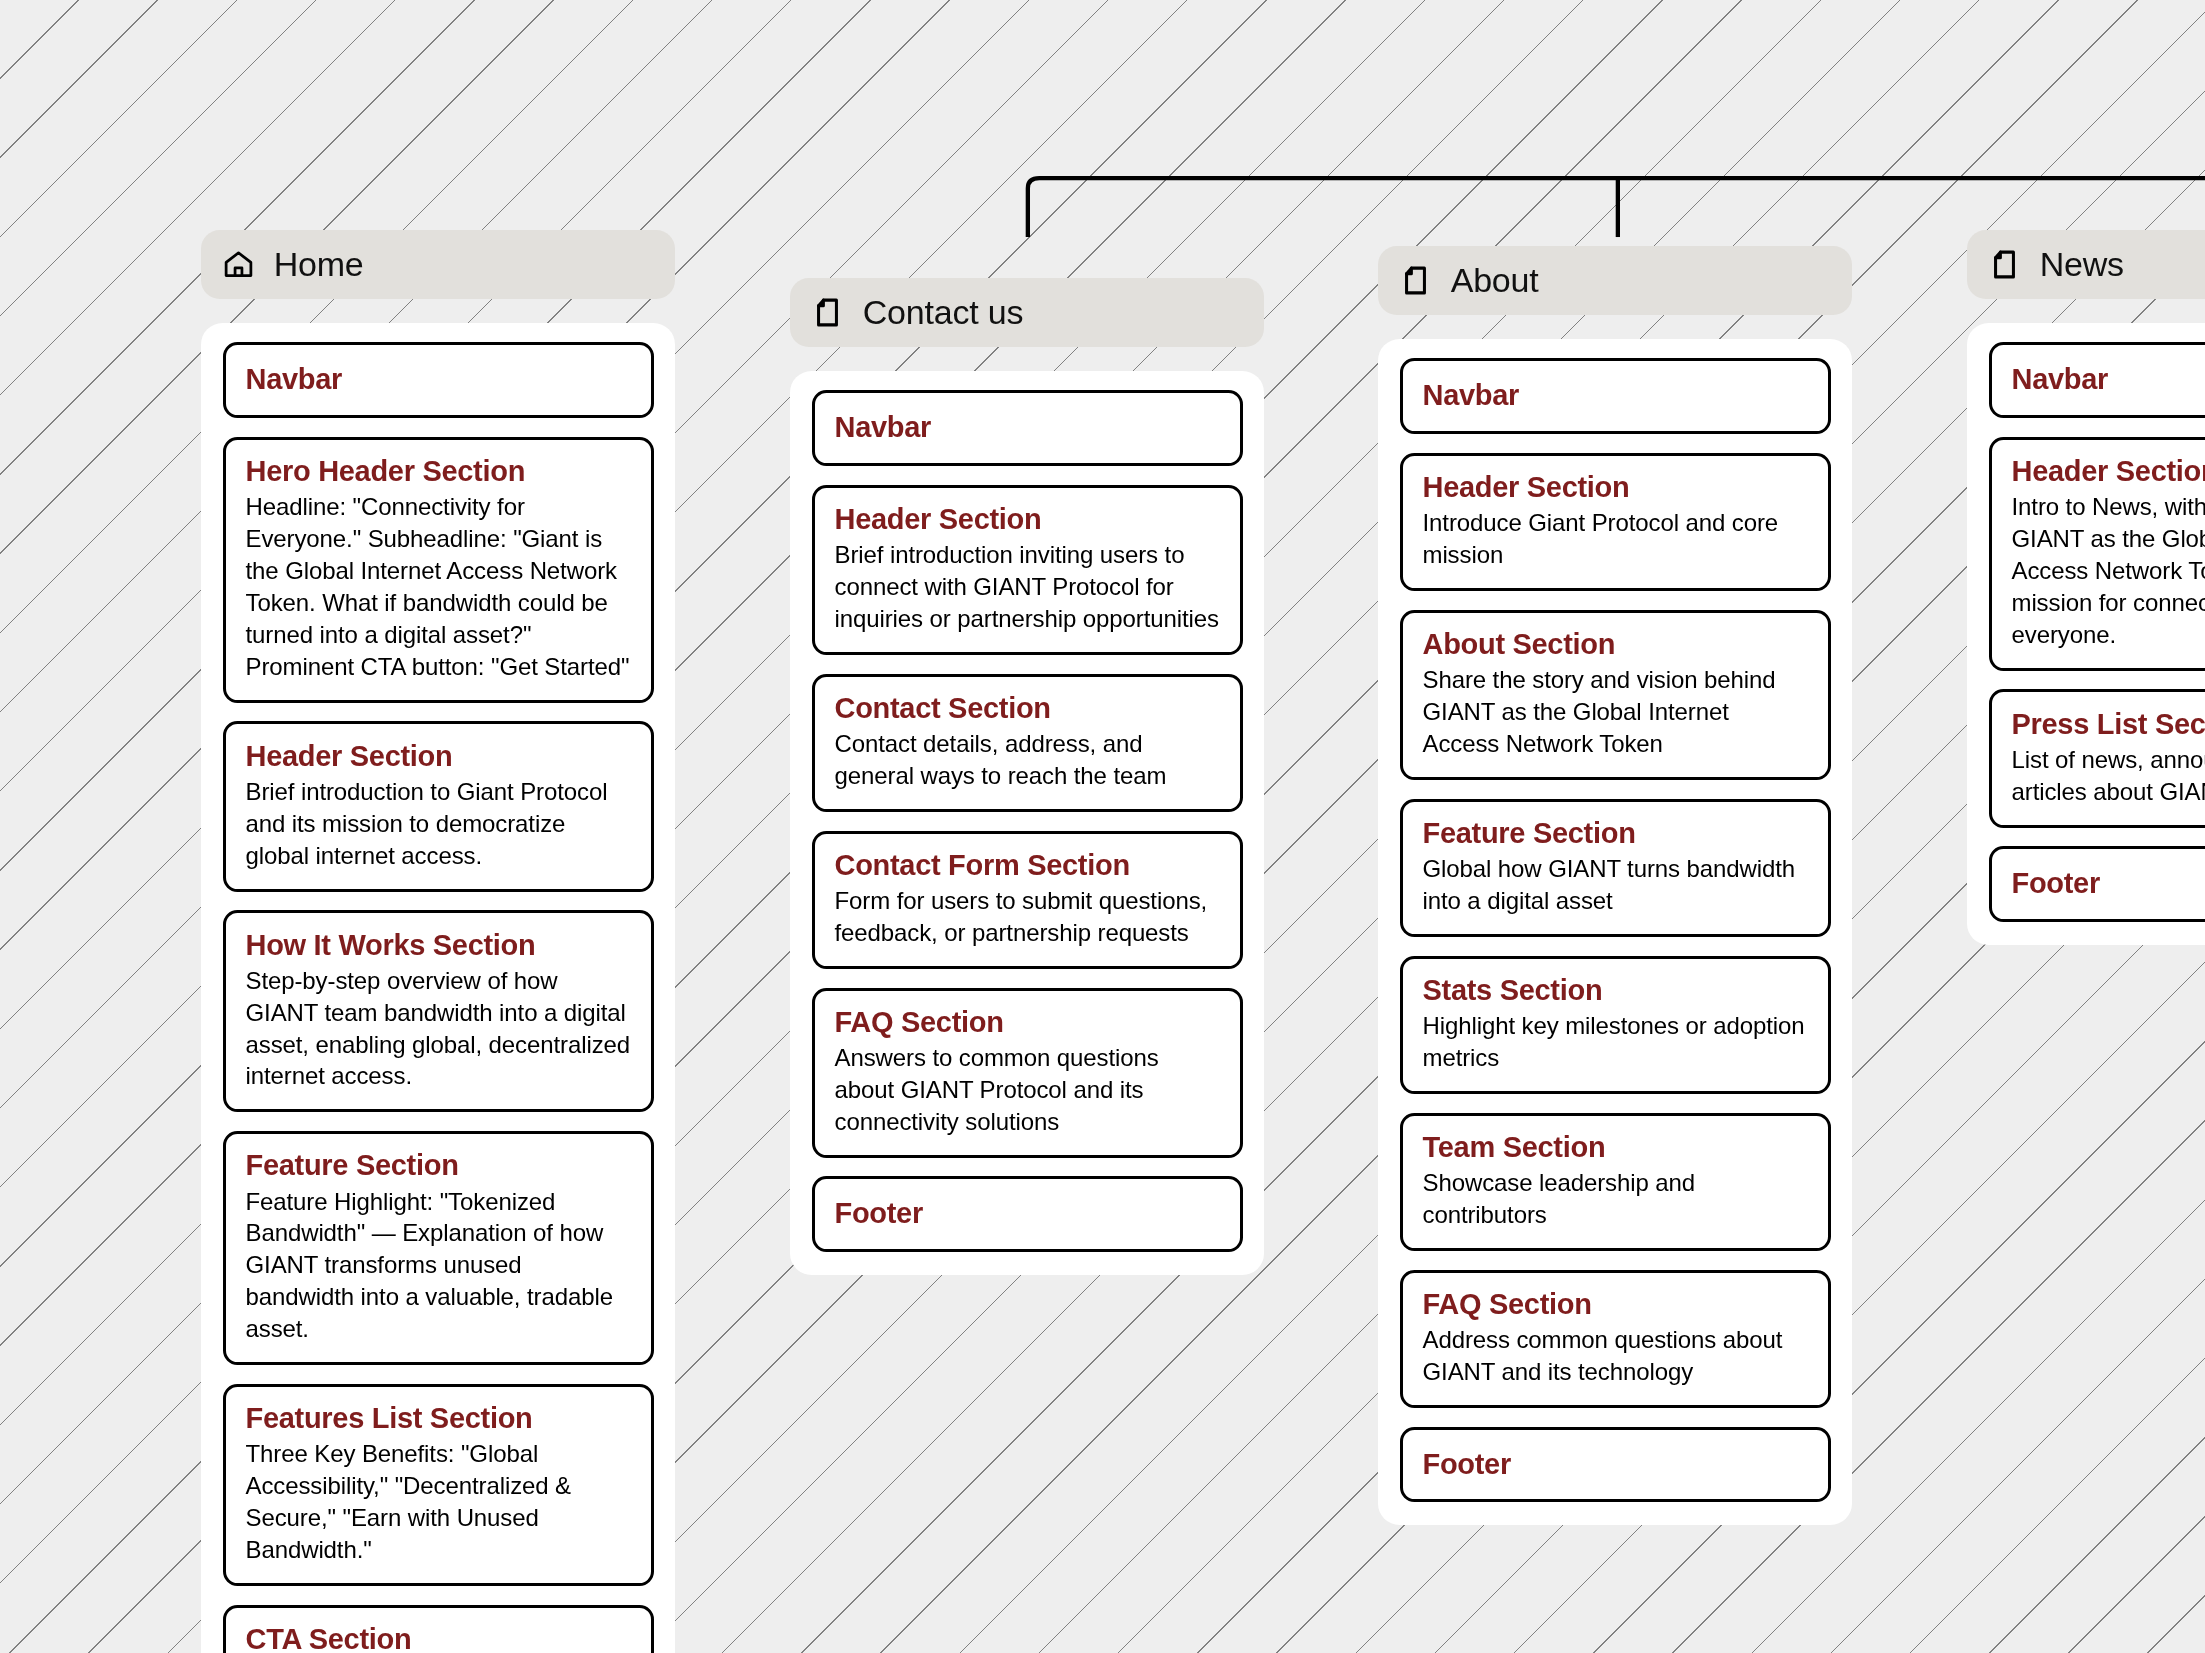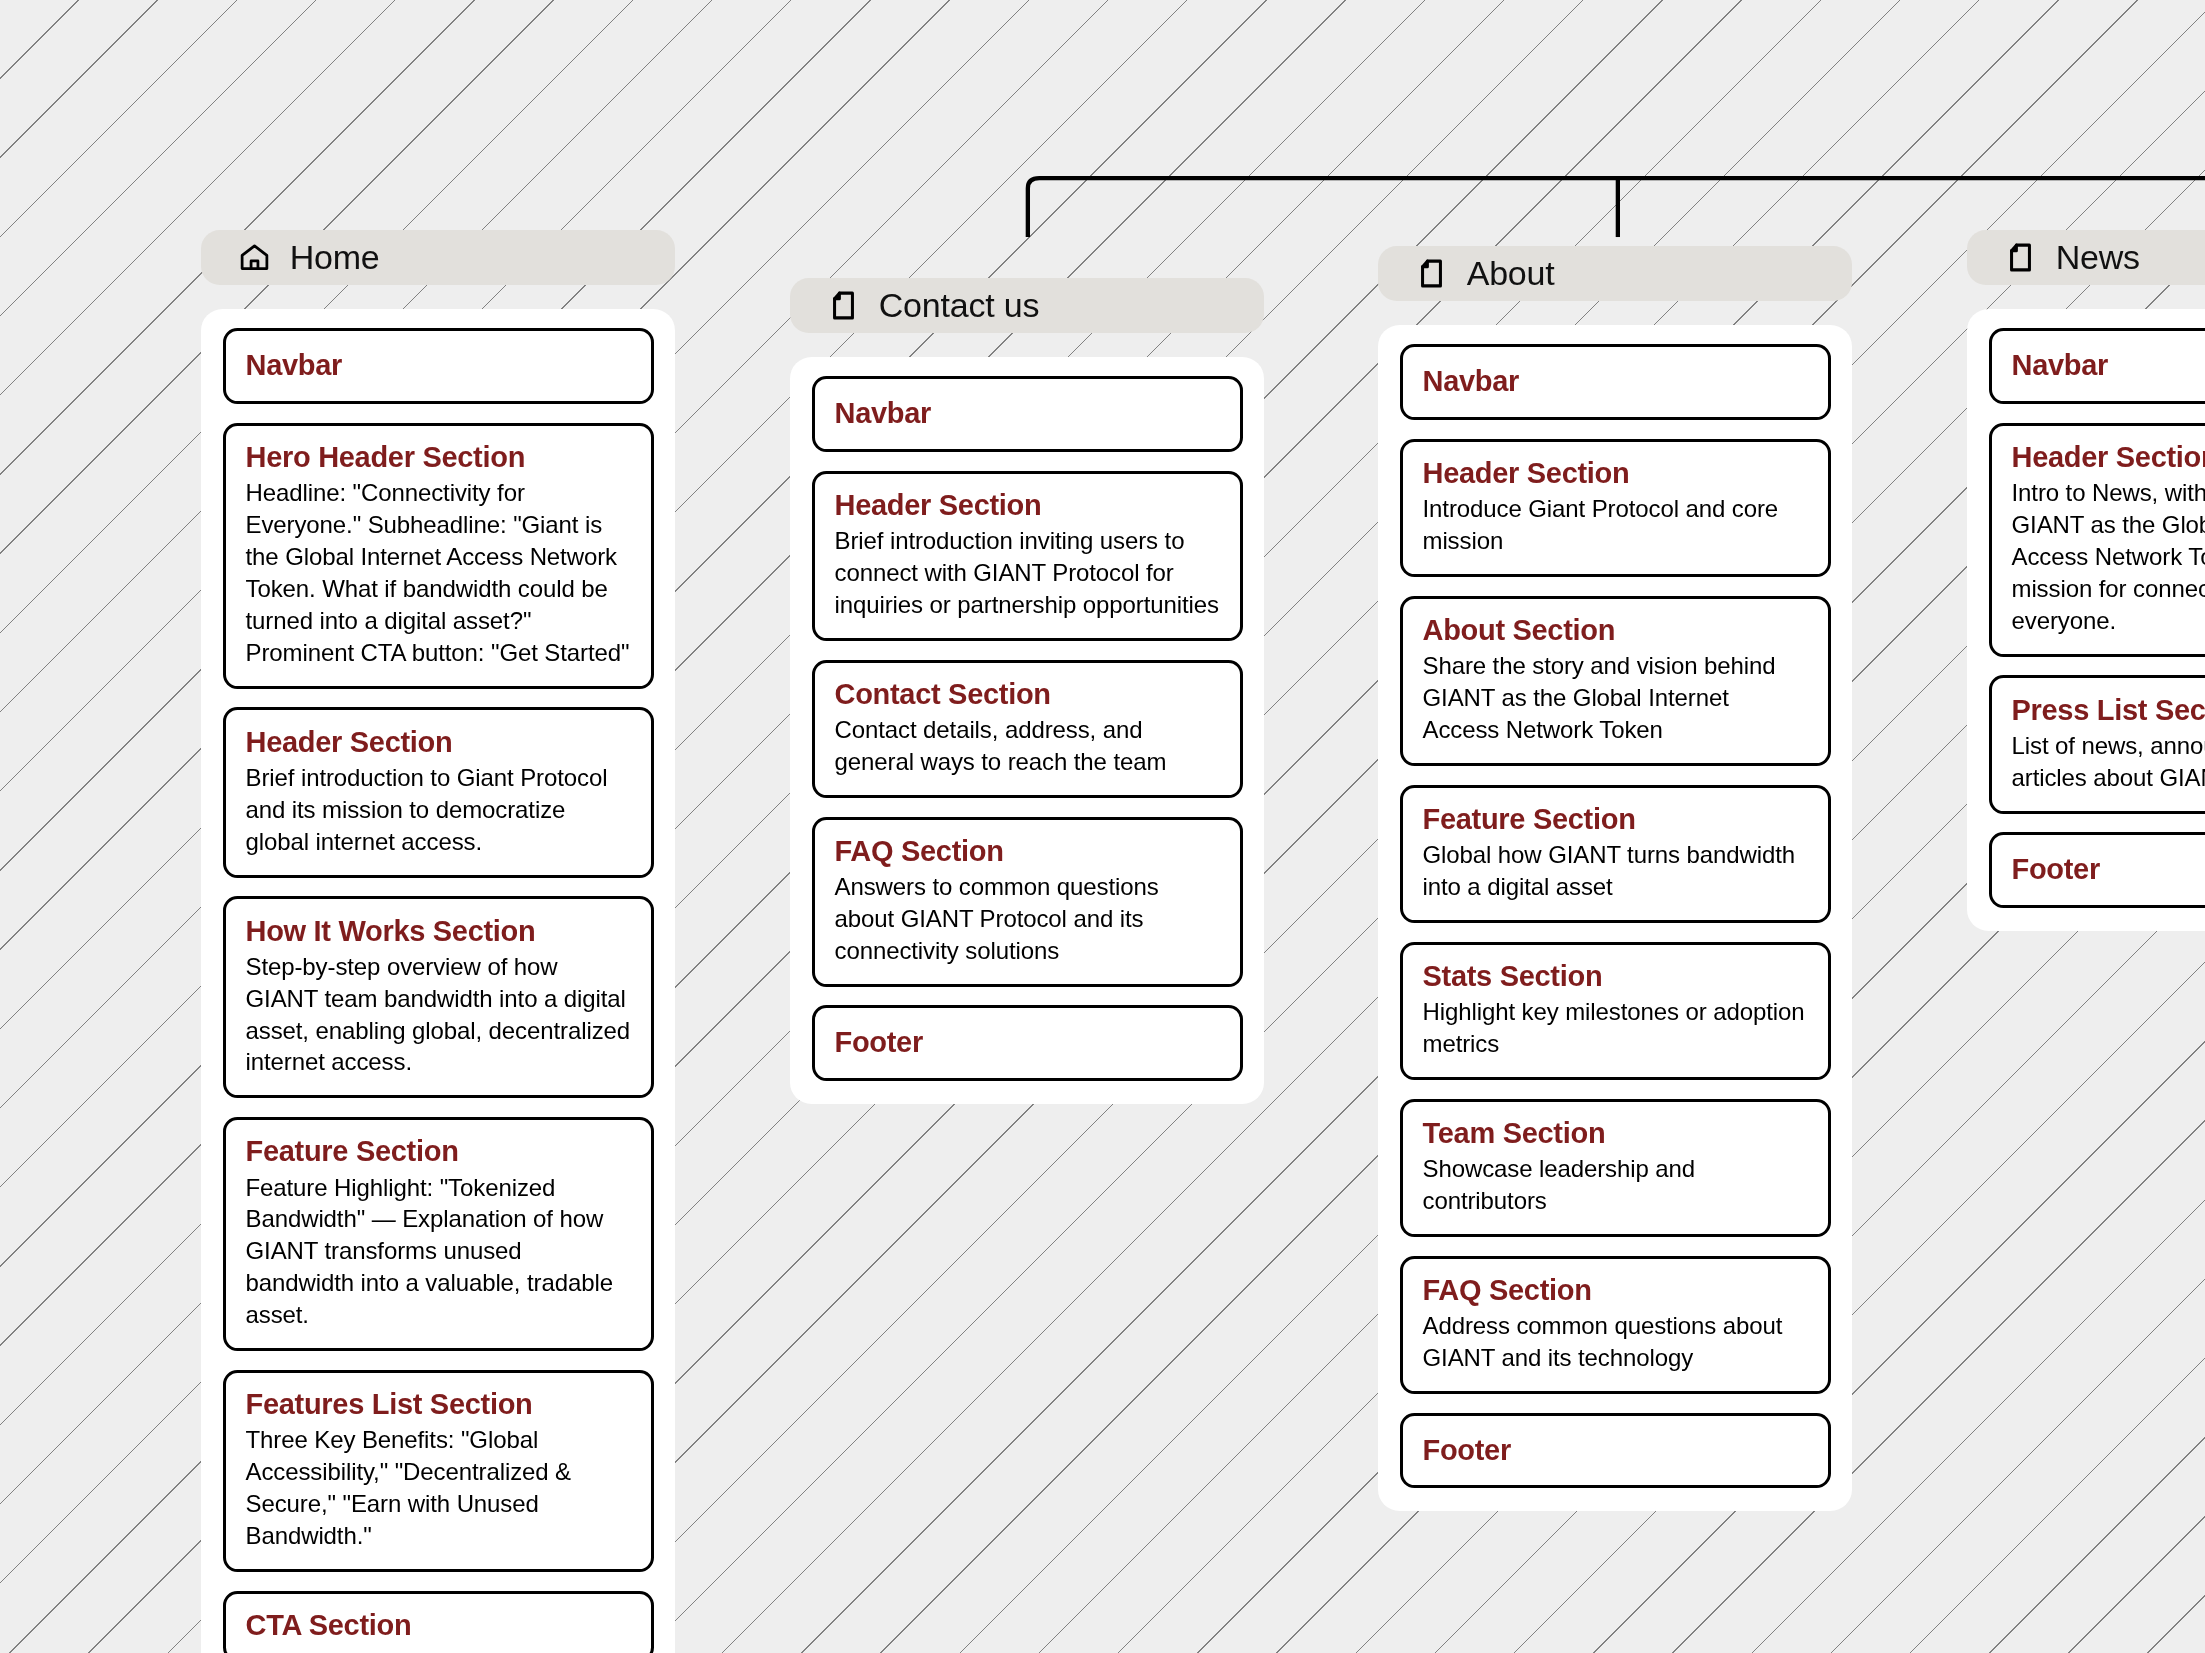--- a/index.html
+++ b/index.html
@@ -25,25 +25,25 @@
 
   
   #connectors{ position:absolute; left:0; top:0; width:2205px; height:431px; pointer-events:none; }
 
   
   .column{ position:absolute; top:0; width:474px; }
 
   .col-header{
     background:#e2e0dc;
     border-radius:18.7px;
-    height:55px;
+    height:69px;
     display:flex;
     align-items:center;
     gap:18.7px;
-    padding:0 37px;
+    padding:0 21px;
     position:relative;
   }
   .col-header .hdr-icon{ width:33px; height:33px; flex:0 0 33px; display:block; }
   .col-header .hdr-title{
     font-size:34px;
     font-weight:400;
     color:#111;
     letter-spacing:-0.2px;
     white-space:nowrap;
   }
@@ -175,20 +175,24 @@
       <div class="card">
         <div class="card-title">Header Section</div>
         <div class="card-desc">Brief introduction inviting users to connect with GIANT Protocol for inquiries or partnership opportunities</div>
       </div>
 
       <div class="card">
         <div class="card-title">Contact Section</div>
         <div class="card-desc">Contact details, address, and general ways to reach the team</div>
       </div>
 
+      <div class="card">
+        <div class="card-title">Contact Form Section</div>
+        <div class="card-desc">Form for users to submit questions, feedback, or partnership requests</div>
+      </div>
 
       <div class="card">
         <div class="card-title">FAQ Section</div>
         <div class="card-desc">Answers to common questions about GIANT Protocol and its connectivity solutions</div>
       </div>
 
       <div class="card title-only">
         <div class="card-title">Footer</div>
       </div>
 

